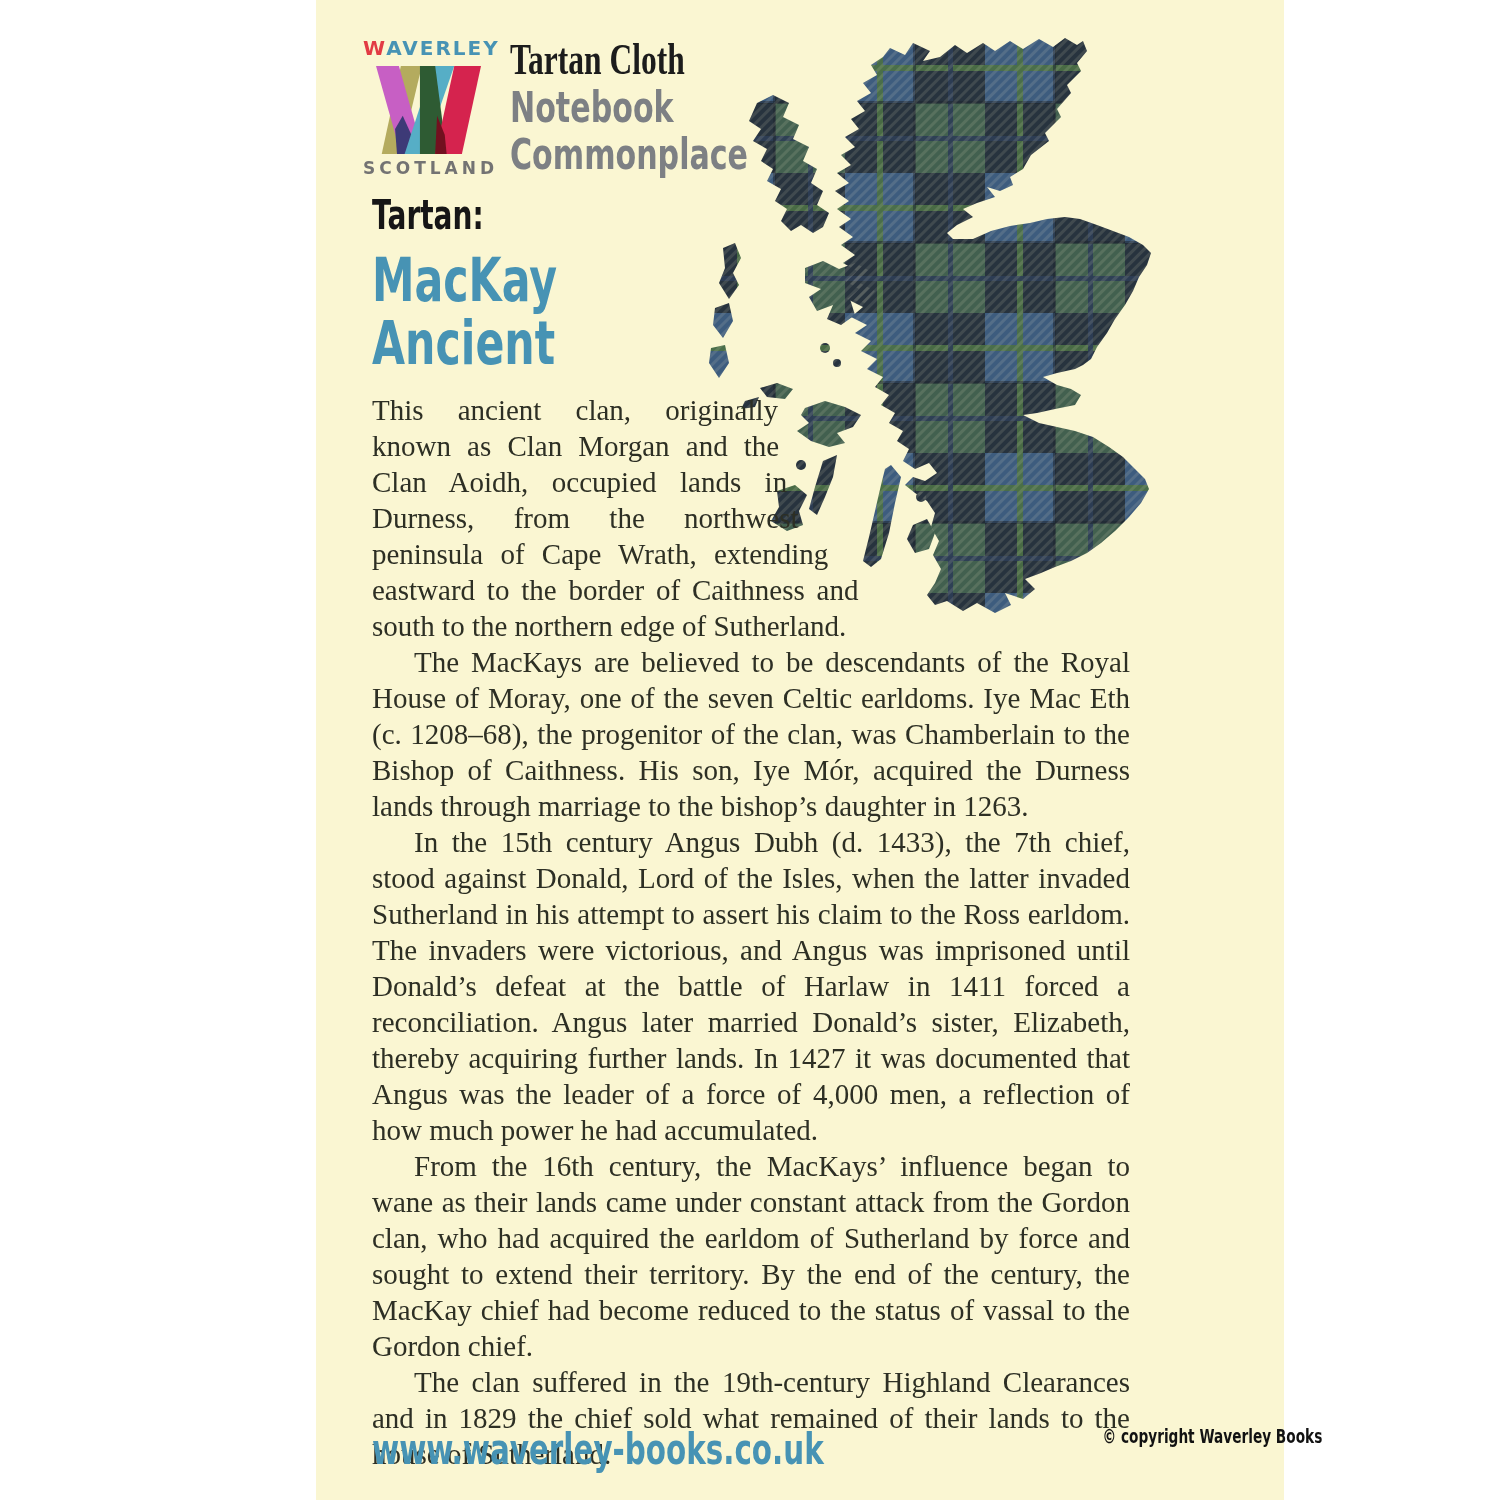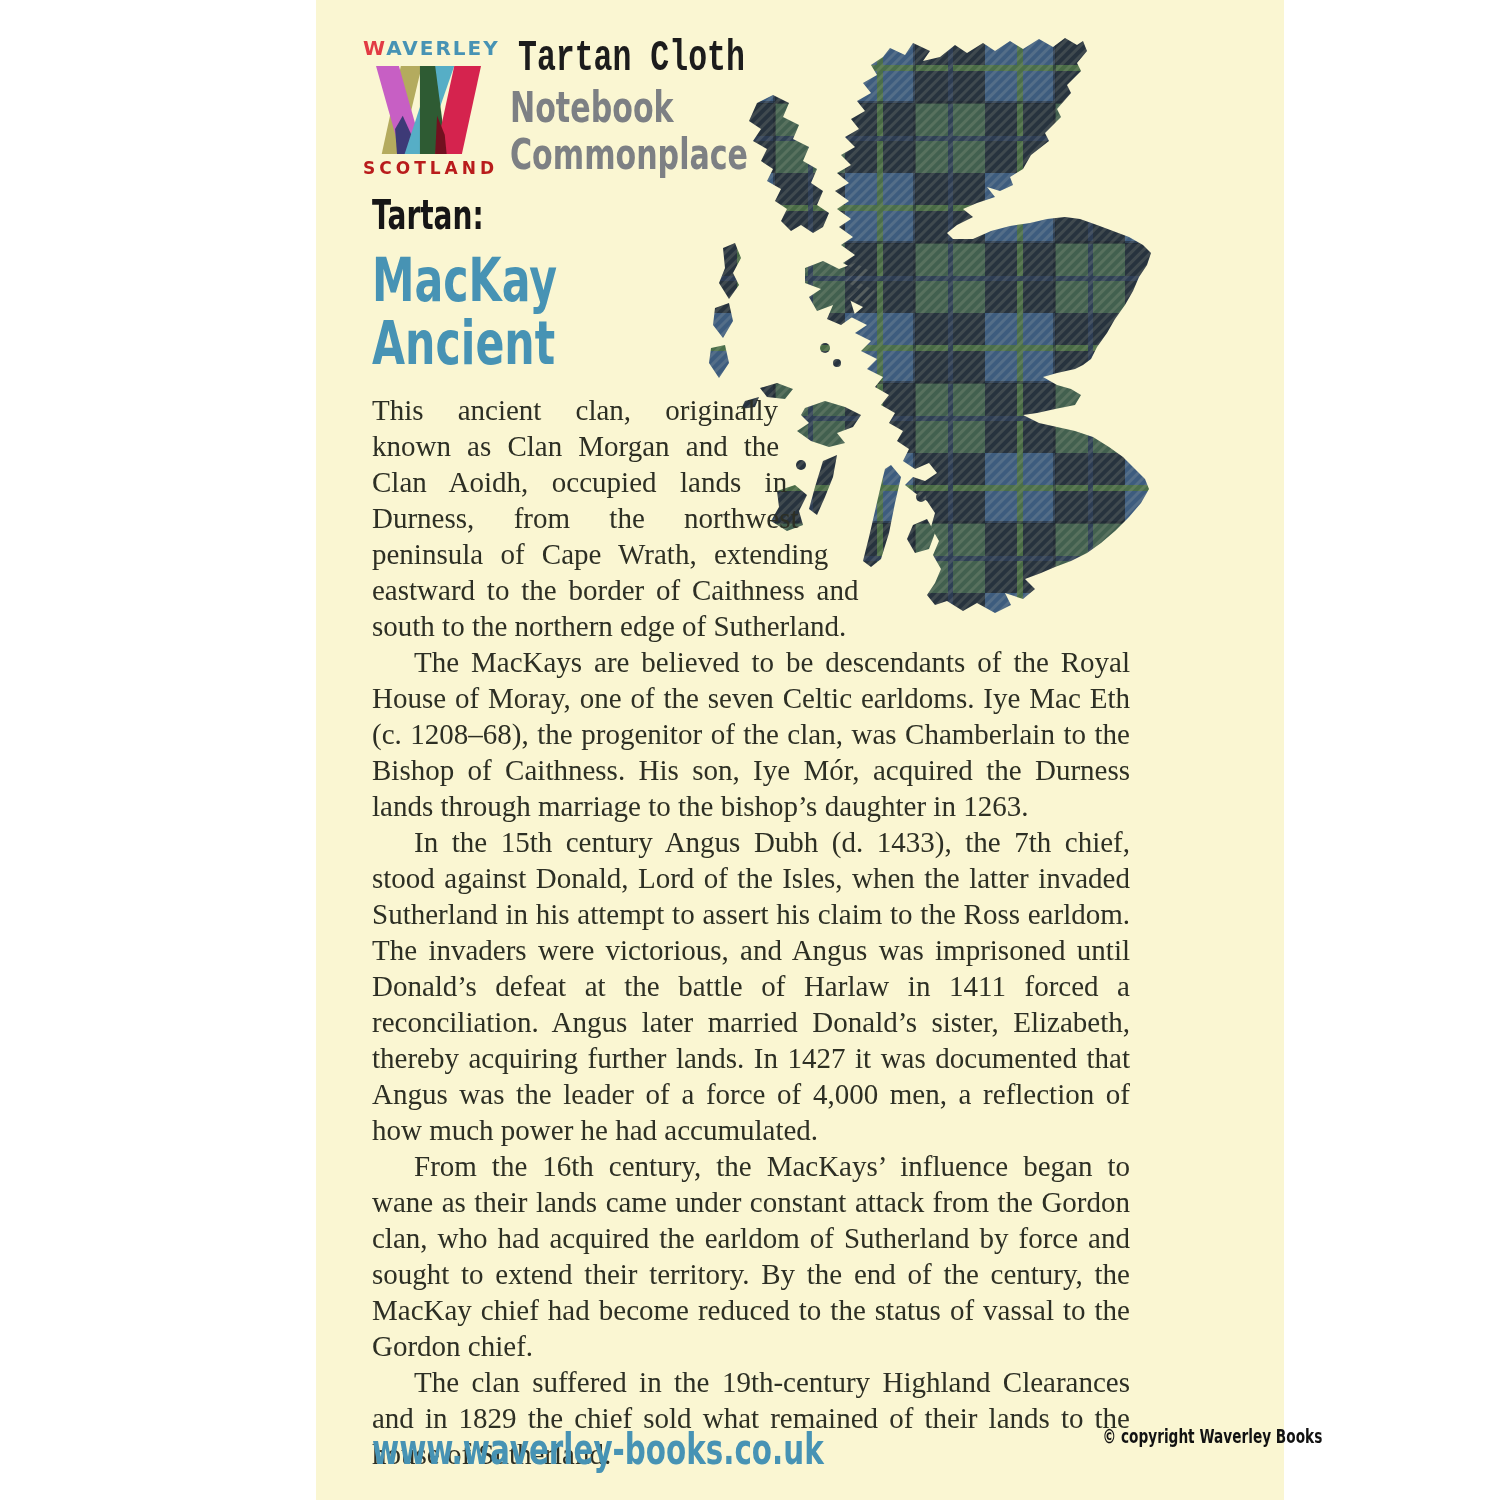--- a/index.html
+++ b/index.html
@@ -11,29 +11,29 @@
   .card {
     position:absolute; left:316px; top:0; width:968px; height:1500px;
     background:#faf6d2;
   }
   
   .logo { position:absolute; left:47px; top:36px; width:130px; text-align:center; }
   .logo-word { font-size:20px; font-weight:bold; letter-spacing:2px; color:#4793b4;
                font-family:"DejaVu Sans", sans-serif; white-space:nowrap; }
   .logo-word .w-red { color:#e23b44; }
   .logo-mark { display:block; margin:6px auto 4px auto; }
-  .logo-country { font-size:17px; font-weight:bold; letter-spacing:4px; color:#b91c1c;
+  .logo-country { font-size:17px; font-weight:bold; letter-spacing:4px; color:#737373;
                   font-family:"DejaVu Sans", sans-serif; }
   
   .cond { display:inline-block; transform:scaleX(0.70); transform-origin:0 50%; white-space:nowrap; }
   .cond-r { display:inline-block; transform:scaleX(0.72); transform-origin:100% 50%; white-space:nowrap; }
   
   .header { position:absolute; left:194px; top:34px; }
   .header .h-black { font-size:45px; font-weight:bold; color:#1c1c1c; line-height:50px;
-                     font-family:Liberation Mono, monospace;text-align:center; }
+                     font-family:Liberation Serif, serif; }
   .header .h-gray  { font-size:43px; font-weight:bold; color:#7d8084; line-height:47px;
                      font-family:"DejaVu Sans", sans-serif; }
   
   .mapwrap { position:absolute; left:389px; top:33px; width:460px; height:580px; }
   
   .content { position:absolute; left:56px; top:192px; width:758px; }
   .tartan-label { font-size:40px; font-weight:bold; color:#161616; line-height:46px;
                   font-family:"DejaVu Sans", sans-serif; margin:0 0 10px 0; }
   .tartan-name  { font-size:61px; font-weight:bold; color:#4793b4; line-height:63px;
                   font-family:"DejaVu Sans", sans-serif; margin:1px 0 18px 0; }

